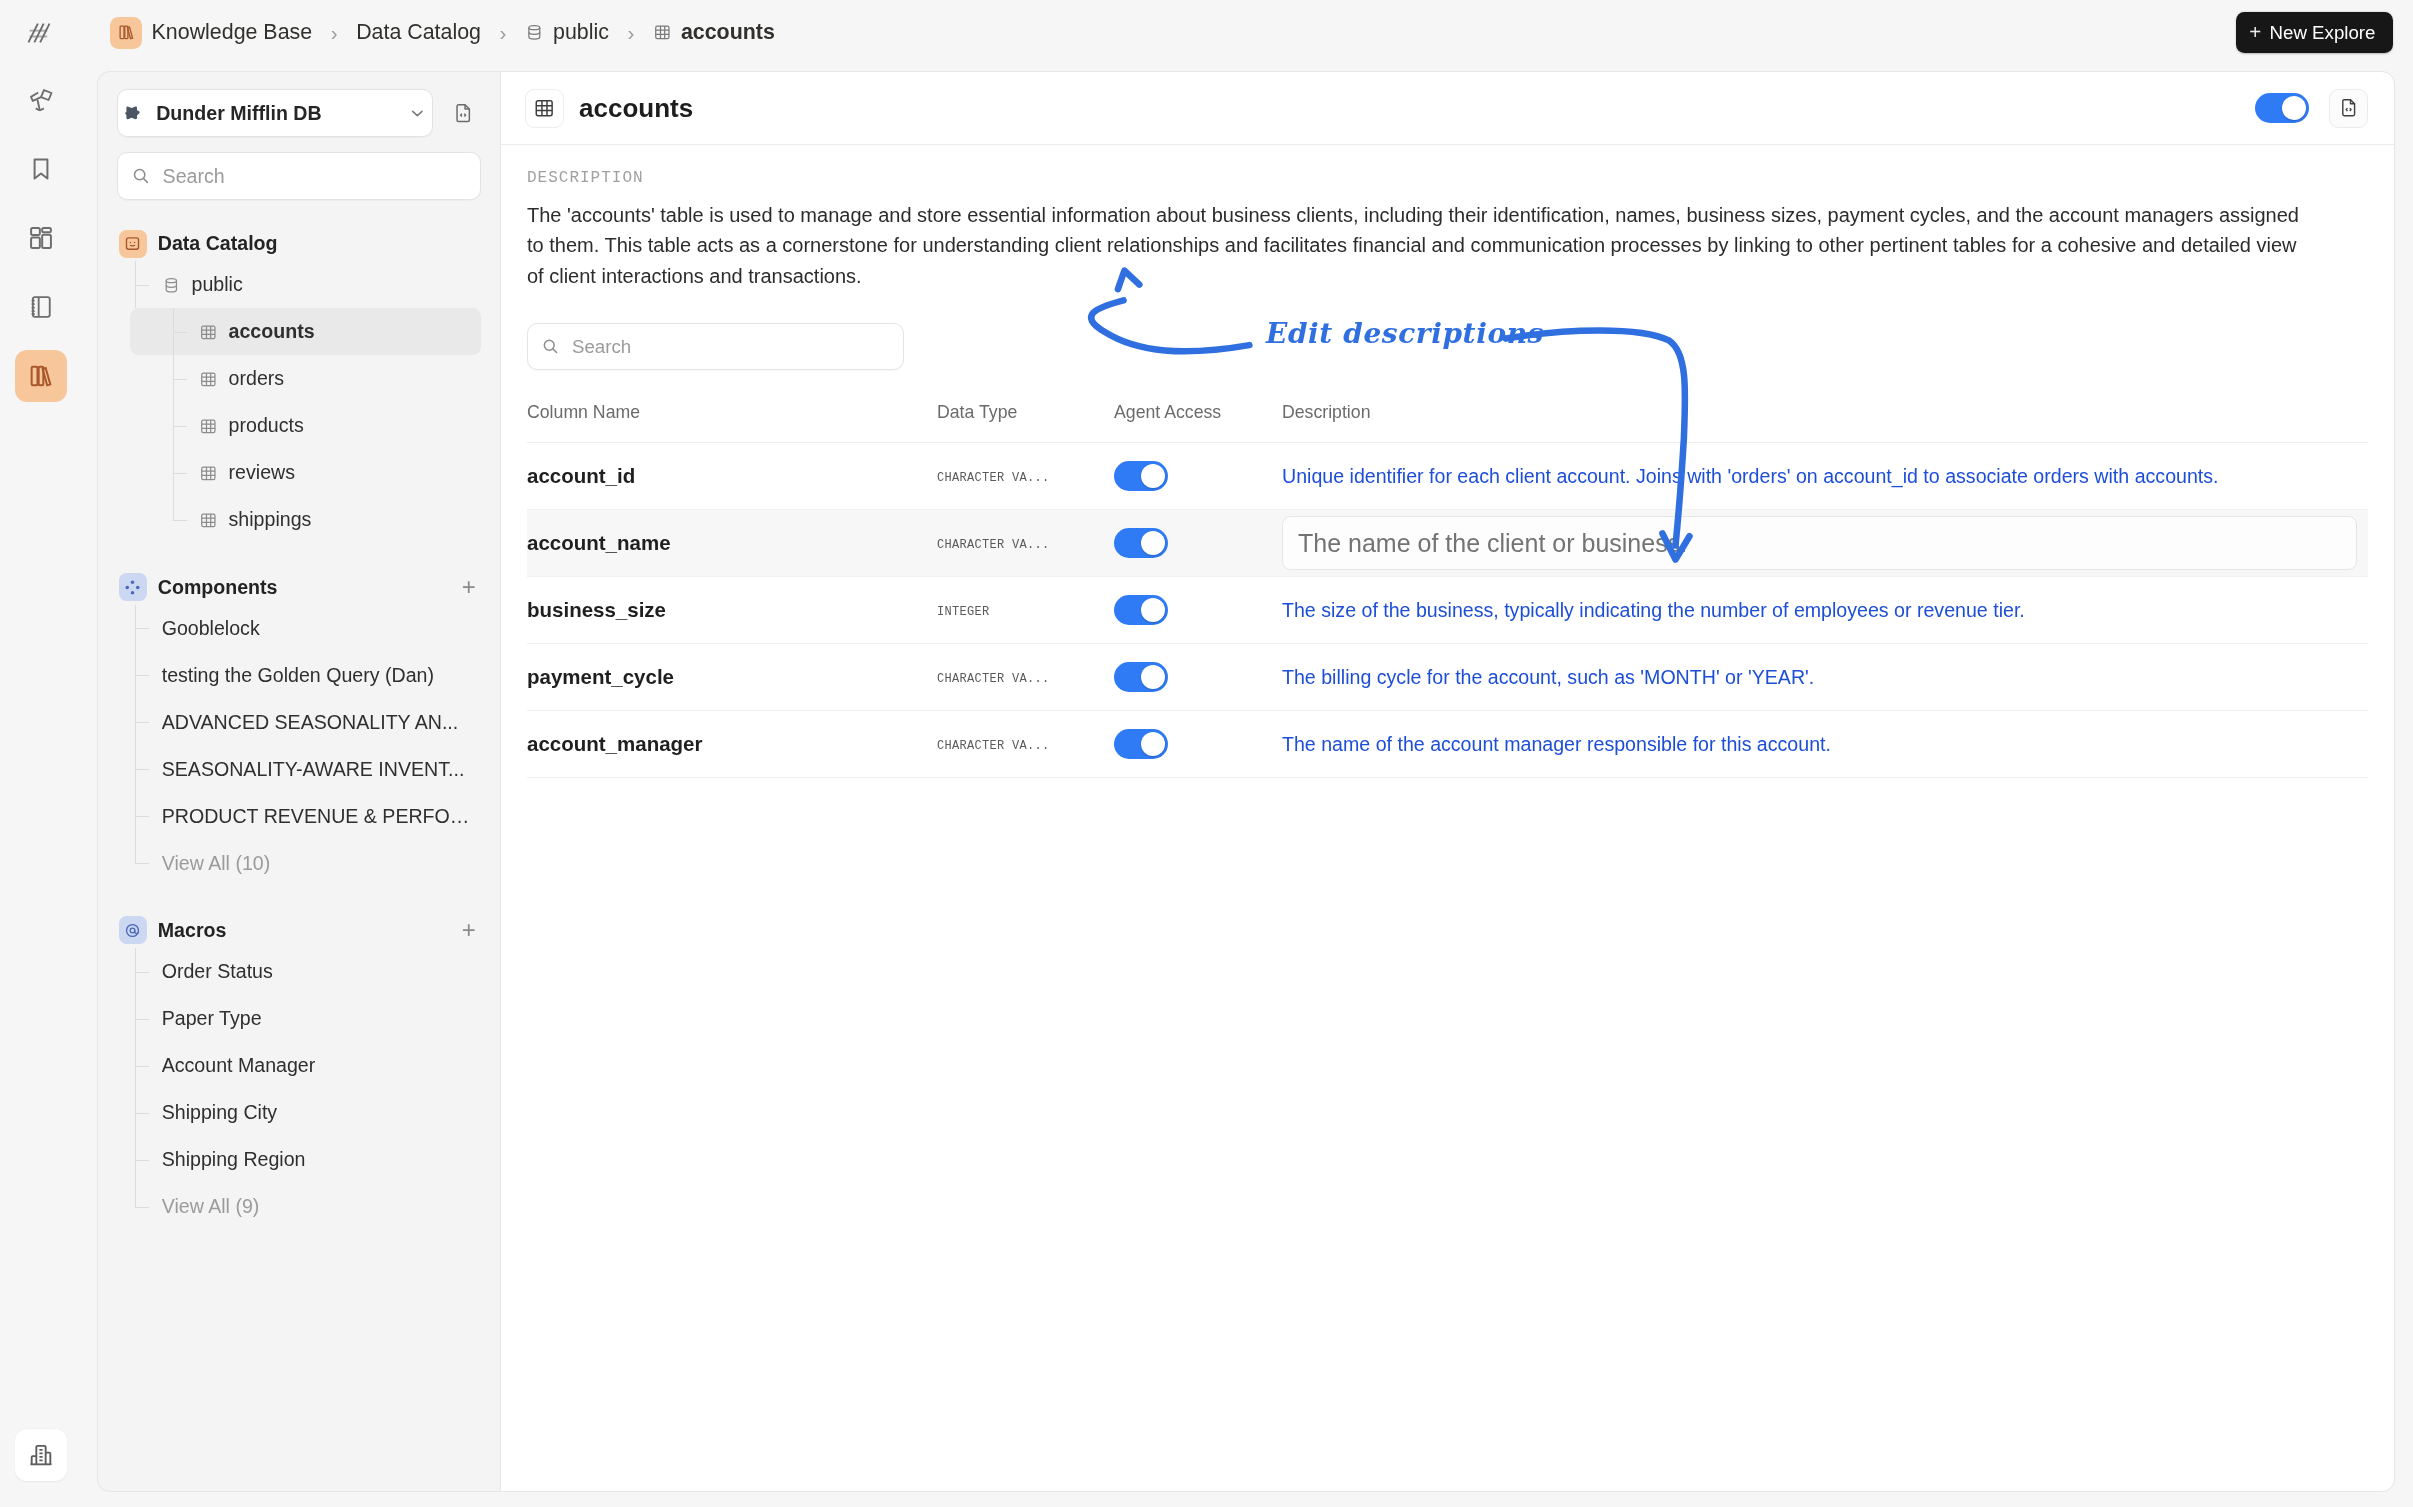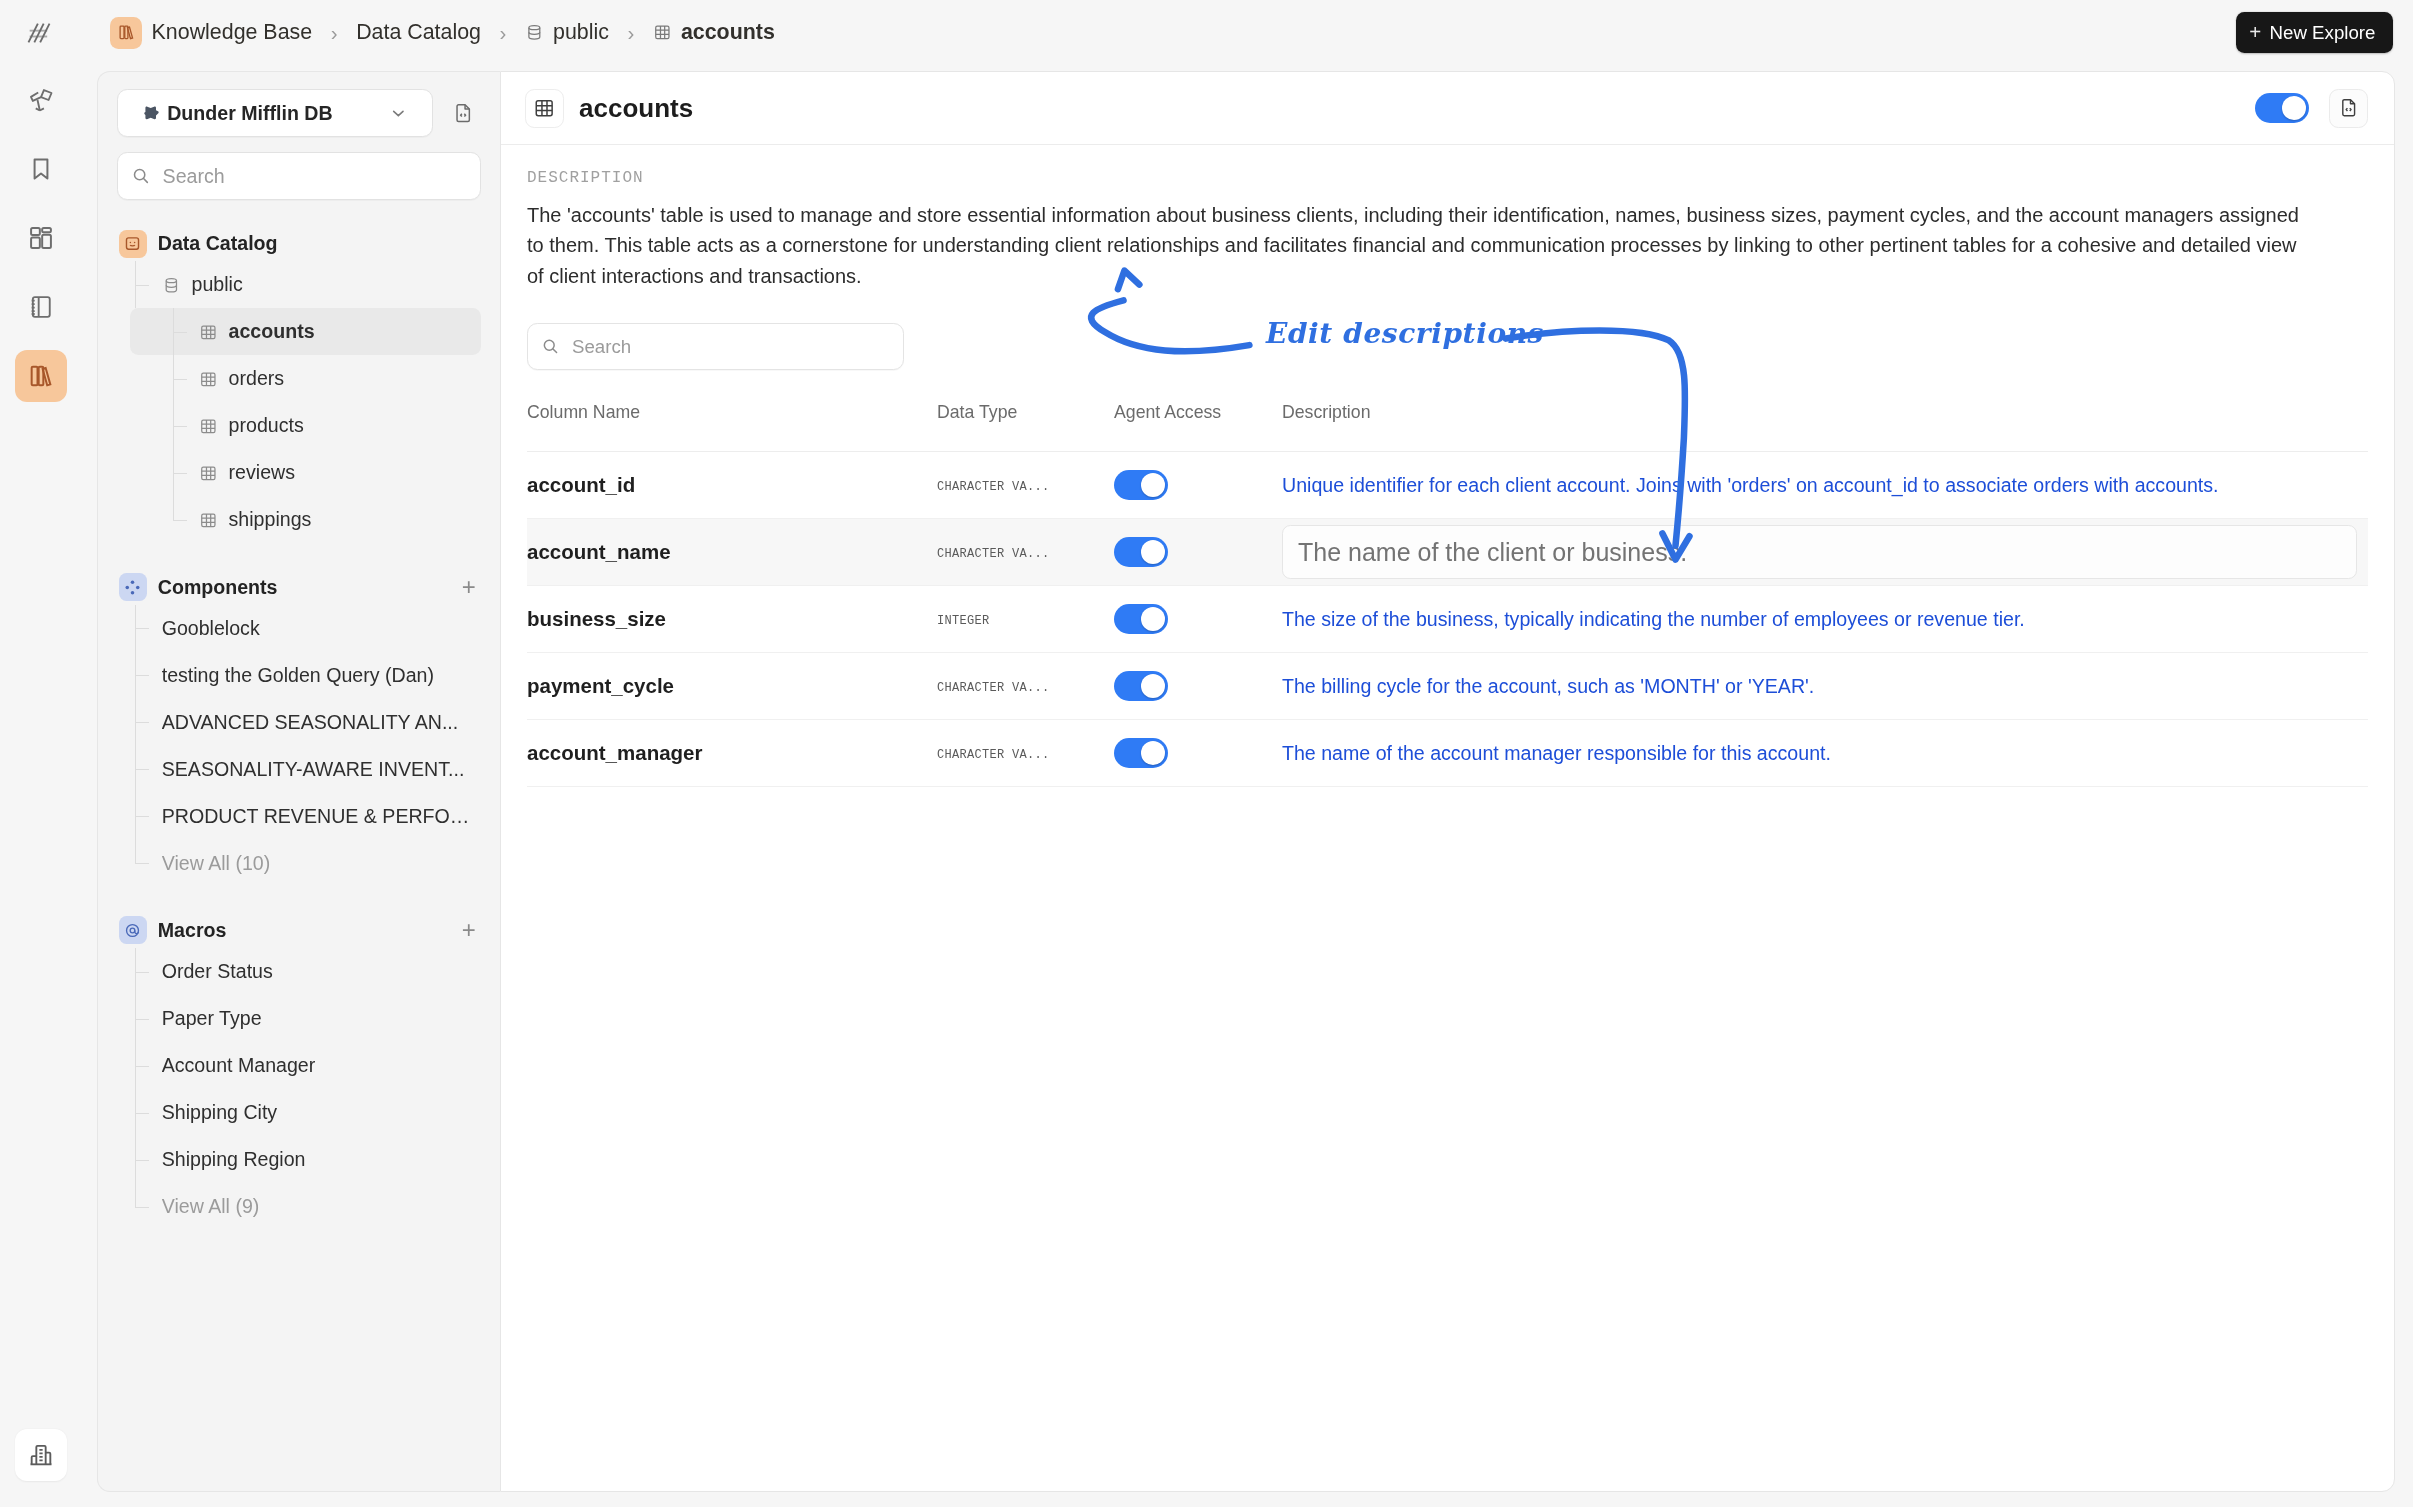--- a/index.html
+++ b/index.html
@@ -119,22 +119,22 @@
     overflow: hidden;
   }
   .db-row { display: flex; align-items: center; gap: 11.2px; }
   .db-select {
     flex: 1;
     height: 48px;
     background: #ffffff;
     border: 0.9px solid #e2e2e2;
     border-radius: 10.3px;
     display: flex; align-items: center;
-    padding: 0 24px;
-    gap: 5px;
+    padding: 0 5px;
+    gap: 13px;
     cursor: pointer;
     box-shadow: 0 0.9px 0.9px rgba(0,0,0,0.03);
   }
   .db-name { font-size: 19.6px; font-weight: bold; color: #262626; flex: 1; }
   .db-icon { color: #4b5563; display:flex; }
   .chev { color: #7b7b7b; display:flex; }
   .doc-btn {
     width: 37px; height: 37px;
     display: flex; align-items: center; justify-content: center;
     color: #6b6b6b; cursor: pointer; border-radius: 7.5px;
@@ -312,21 +312,21 @@
     width: calc(100% - 52px);
     margin: 32px 26px 0 26px;
     border-collapse: collapse;
     table-layout: fixed;
   }
   table.cols th {
     text-align: left;
     font-size: 17.7px;
     font-weight: normal;
     color: #6b6b6b;
-    padding: 0 0 28px 0;
+    padding: 0 0 19px 0;
     border-bottom: 0.9px solid #ededed;
   }
   table.cols td {
     padding: 0;
     border-bottom: 0.9px solid #f0f0f0;
     height: 67px;
     vertical-align: middle;
   }
   .c-name { width: 410px; }
   .c-type { width: 177px; }

